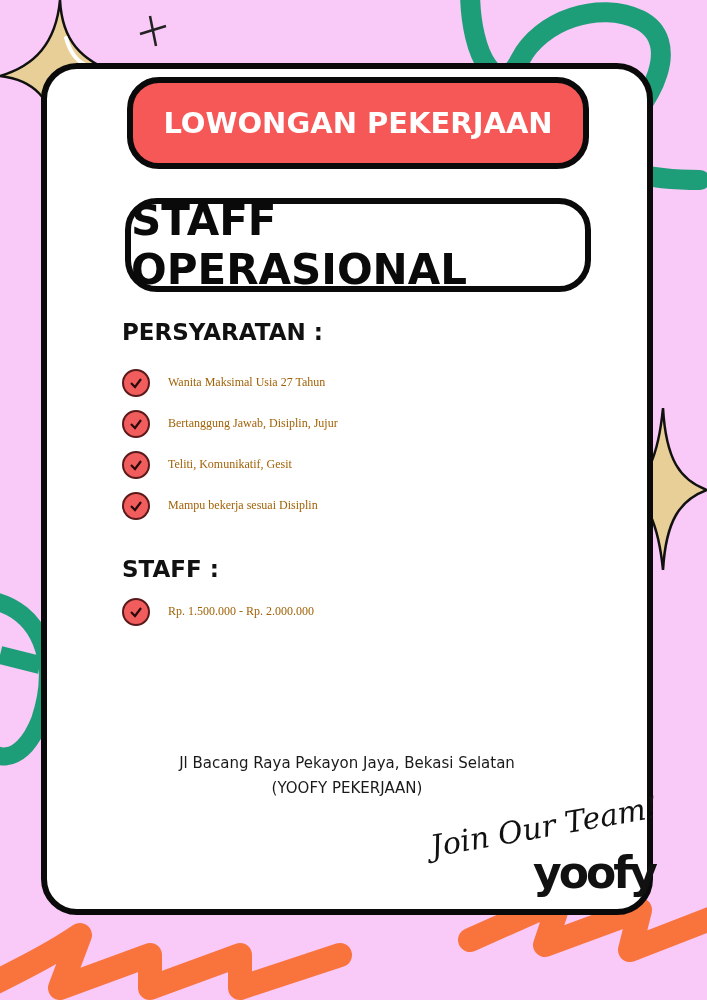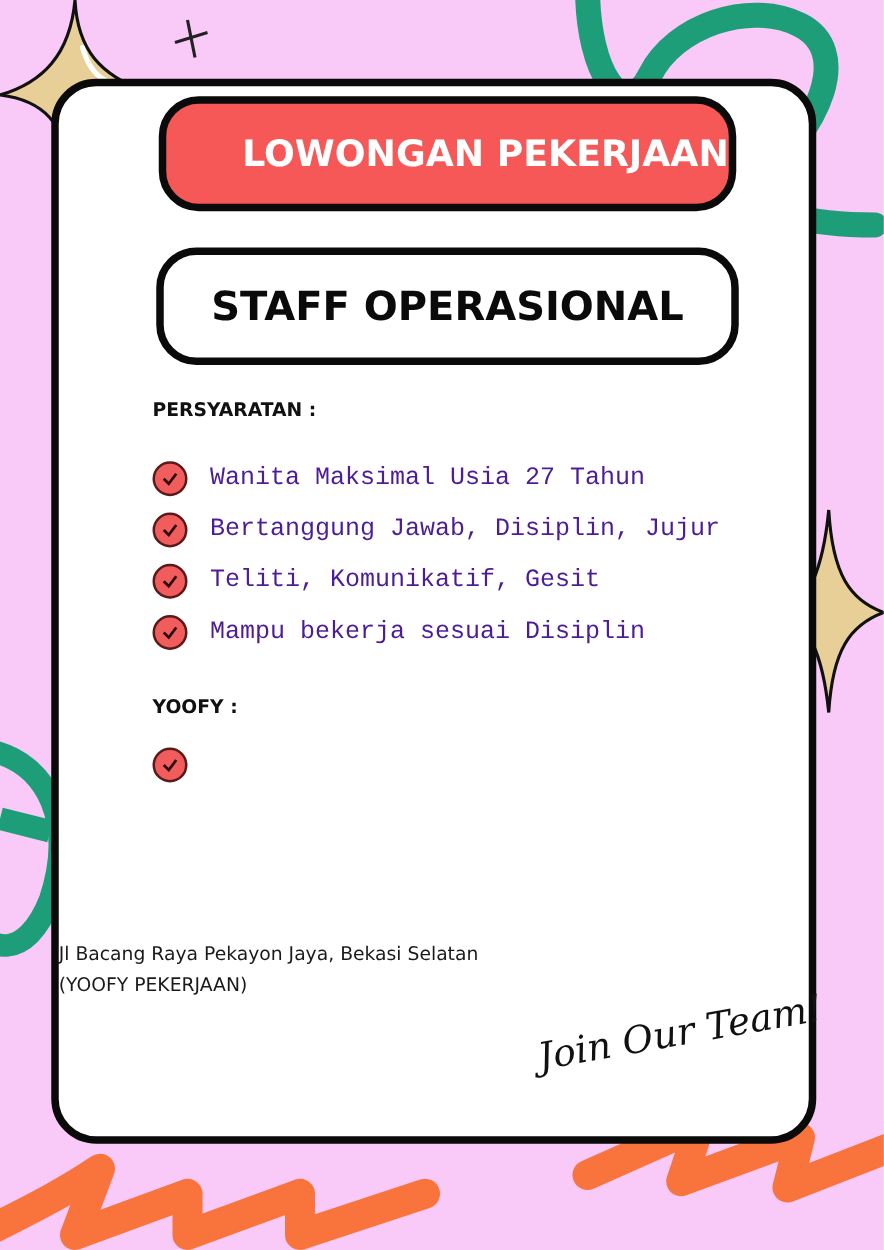--- a/index.html
+++ b/index.html
@@ -1,29 +1,29 @@
 <!DOCTYPE html>
 <html><head>
 <meta charset="utf-8">
 <style>
   html, body { margin:0; padding:0; }
   body { width:707px; height:1000px; overflow:hidden; background:#f9c9f7; position:relative; font-family:"DejaVu Sans", sans-serif; }
   .deco { position:absolute; left:0; top:0; width:707px; height:1000px; }
   .card { position:absolute; left:41px; top:63px; width:612px; height:852px; background:#fff; border:6px solid #0a0a0a; border-radius:36px; box-sizing:border-box; }
-  .title-pill { position:absolute; left:80px; top:8px; width:462px; height:92px; background:#f65857; border:6px solid #0a0a0a; border-radius:32px; box-sizing:border-box; display:flex; align-items:center; justify-content:flex-end; }
+  .title-pill { position:absolute; left:80px; top:8px; width:462px; height:92px; background:#f65857; border:6px solid #0a0a0a; border-radius:32px; box-sizing:border-box; display:flex; align-items:center; justify-content:center; }
   .title-pill span { color:#fff; font-family:"DejaVu Sans", sans-serif; font-weight:bold; font-size:29px; letter-spacing:0px; }
   .sub-pill { position:absolute; left:78px; top:129px; width:466px; height:94px; background:#fff; border:6px solid #0a0a0a; border-radius:32px; box-sizing:border-box; display:flex; align-items:center; justify-content:center; }
-  .sub-pill span { color:#0a0a0a; font-family:"DejaVu Sans", sans-serif; font-weight:bold; font-size:32px;text-align:center; }
-  .section-h { position:absolute; left:75px; font-weight:bold; font-size:15px; color:#111; font-family:"DejaVu Sans", sans-serif; }
+  .sub-pill span { color:#0a0a0a; font-family:"DejaVu Sans", sans-serif; font-weight:bold; font-size:42px; }
+  .section-h { position:absolute; left:75px; font-weight:bold; font-size:23px; color:#111; font-family:"DejaVu Sans", sans-serif; }
   .list { position:absolute; left:75px; }
   .item { display:flex; align-items:center; height:41px; }
   .check { width:28px; height:28px; border-radius:50%; background:#f15c5c; border:2.5px solid #5a1a1a; box-sizing:border-box; display:flex; align-items:center; justify-content:center; margin-right:18px; flex:0 0 auto; }
   .check svg { width:14px; height:14px; }
-  .item-text { font-size:20px; color:#4c1d95; font-family:Liberation Mono, monospace; }
-  .address { position:absolute; left:0; width:600px; top:682px; text-align:left; font-size:15px; color:#1a1a1a; line-height:25px; }
+  .item-text { font-size:12px; color:#a16207; font-family:Liberation Serif, serif; }
+  .address { position:absolute; left:0; width:600px; top:682px; text-align:center; font-size:15px; color:#1a1a1a; line-height:25px; }
   .join { position:absolute; left:382px; top:740px; font-family:"DejaVu Serif", serif; font-style:italic; font-size:30px; color:#111; transform:rotate(-10deg); white-space:nowrap; }
   .logo { position:absolute; left:486px; top:778px; font-family:"DejaVu Sans", sans-serif; font-weight:bold; font-size:44px; color:#111; letter-spacing:-3px; }
 </style>
 </head>
 <body>
 
 <svg class="deco" viewBox="0 0 707 1000">
 
   <path d="M470 -10 C470 60 500 100 520 60 C540 20 600 0 640 20 C680 40 660 100 600 150 C600 170 650 180 700 180" fill="none" stroke="#1e9e78" stroke-width="20" stroke-linecap="round"></path>
 
@@ -78,30 +78,32 @@
     <div class="item">
       <span class="check">
           <svg viewBox="0 0 14 14">
             <path d="M2 7 L6 11 L12 3" fill="none" stroke="#2a0a0a" stroke-width="2.2"></path>
           </svg>
         </span>
       <span class="item-text">Mampu bekerja sesuai Disiplin</span>
     </div>
   </div>
 
-  <div class="section-h" style="top:487px;">YOOFY :</div>
+  <div class="section-h" style="top:487px;">STAFF :</div>
   <div class="list" style="top:522px;">
     <div class="item">
       <span class="check">
           <svg viewBox="0 0 14 14">
             <path d="M2 7 L6 11 L12 3" fill="none" stroke="#2a0a0a" stroke-width="2.2"></path>
           </svg>
         </span>
+      <span class="item-text">Rp. 1.500.000 - Rp. 2.000.000</span>
     </div>
   </div>
 
   <div class="address">
     <div>Jl Bacang Raya Pekayon Jaya, Bekasi Selatan</div>
     <div>(YOOFY PEKERJAAN)</div>
   </div>
 
   <div class="join">Join Our Team!</div>
+  <div class="logo">yoofy</div>
 </div>
 
 </body></html>

